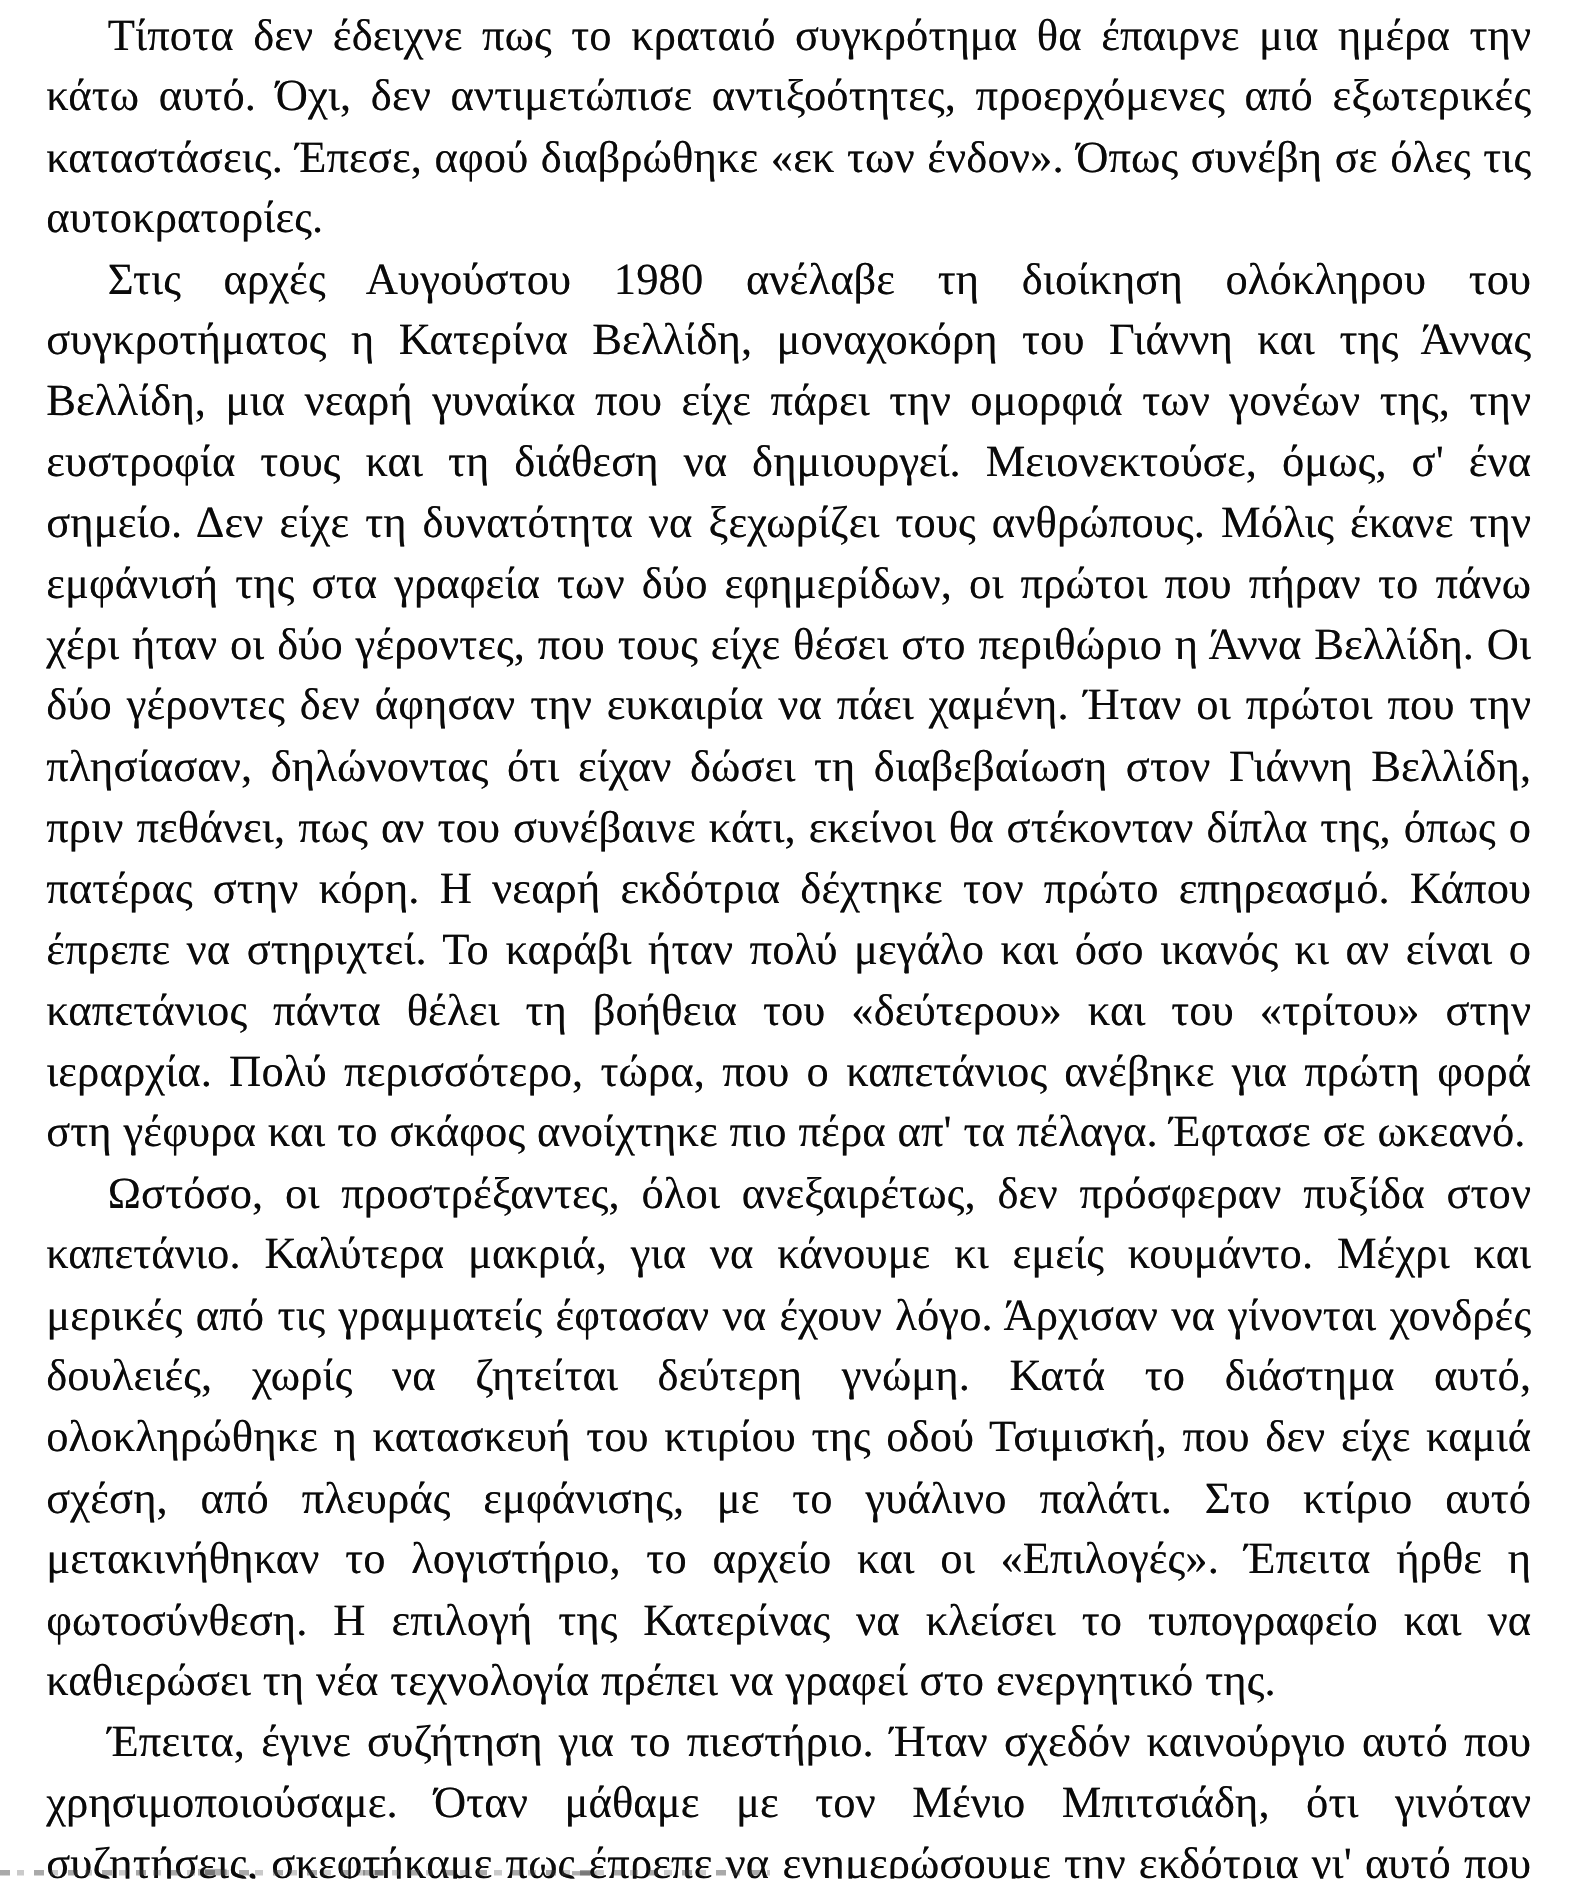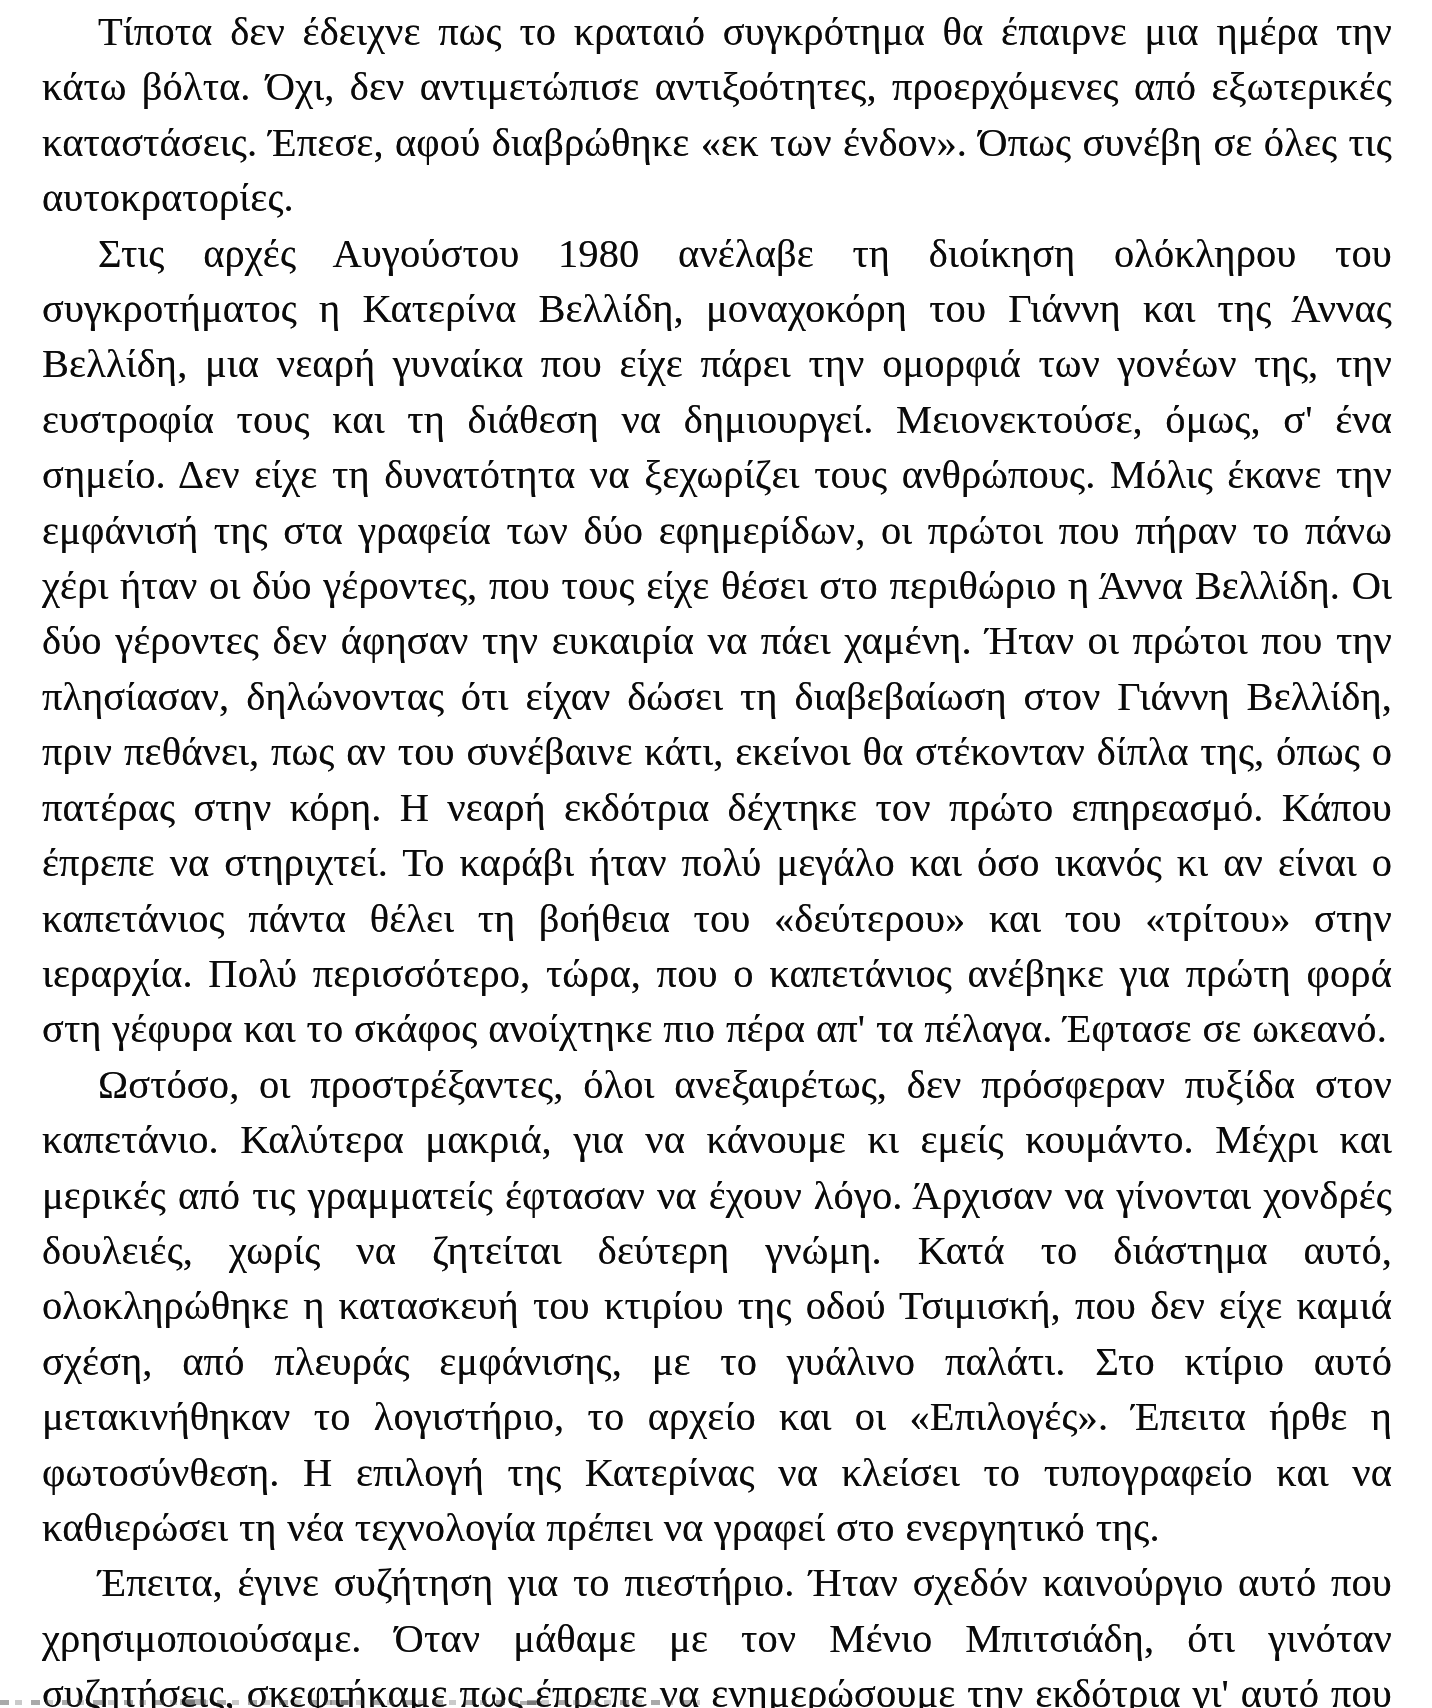--- a/index.html
+++ b/index.html
@@ -74,21 +74,21 @@
     background: rgba(30,30,30,0.35);
     pointer-events: none;
   }
 </style>
 </head>
 <body>
 
 <div id="page">
 
   <div id="text-block">
-    <p class="para">Τίποτα δεν έδειχνε πως το κραταιό συγκρότημα θα έπαιρνε μια ημέρα την κάτω βόλτα. Όχι, δεν αντιμετώπισε αντιξοότητες, προερχόμενες από εξωτερικές καταστάσεις. Έπεσε, αφού διαβρώθηκε «εκ των ένδον». Όπως συνέβη σε όλες τις αυτοκρατορίες.</p>
+    <p class="para">Τίποτα δεν έδειχνε πως το κραταιό συγκρότημα θα έπαιρνε μια ημέρα την κάτω αυτό. Όχι, δεν αντιμετώπισε αντιξοότητες, προερχόμενες από εξωτερικές καταστάσεις. Έπεσε, αφού διαβρώθηκε «εκ των ένδον». Όπως συνέβη σε όλες τις αυτοκρατορίες.</p>
     <p class="para">Στις αρχές Αυγούστου 1980 ανέλαβε τη διοίκηση ολόκληρου του συγκροτήματος η Κατερίνα Βελλίδη, μοναχοκόρη του Γιάννη και της Άννας Βελλίδη, μια νεαρή γυναίκα που είχε πάρει την ομορφιά των γονέων της, την ευστροφία τους και τη διάθεση να δημιουργεί. Μειονεκτούσε, όμως, σ' ένα σημείο. Δεν είχε τη δυνατότητα να ξεχωρίζει τους ανθρώπους. Μόλις έκανε την εμφάνισή της στα γραφεία των δύο εφημερίδων, οι πρώτοι που πήραν το πάνω χέρι ήταν οι δύο γέροντες, που τους είχε θέσει στο περιθώριο η Άννα Βελλίδη. Οι δύο γέροντες δεν άφησαν την ευκαιρία να πάει χαμένη. Ήταν οι πρώτοι που την πλησίασαν, δηλώνοντας ότι είχαν δώσει τη διαβεβαίωση στον Γιάννη Βελλίδη, πριν πεθάνει, πως αν του συνέβαινε κάτι, εκείνοι θα στέκονταν δίπλα της, όπως ο πατέρας στην κόρη. Η νεαρή εκδότρια δέχτηκε τον πρώτο επηρεασμό. Κάπου έπρεπε να στηριχτεί. Το καράβι ήταν πολύ μεγάλο και όσο ικανός κι αν είναι ο καπετάνιος πάντα θέλει τη βοήθεια του «δεύτερου» και του «τρίτου» στην ιεραρχία. Πολύ περισσότερο, τώρα, που ο καπετάνιος ανέβηκε για πρώτη φορά στη γέφυρα και το σκάφος ανοίχτηκε πιο πέρα απ' τα πέλαγα. Έφτασε σε ωκεανό.</p>
     <p class="para">Ωστόσο, οι προστρέξαντες, όλοι ανεξαιρέτως, δεν πρόσφεραν πυξίδα στον καπετάνιο. Καλύτερα μακριά, για να κάνουμε κι εμείς κουμάντο. Μέχρι και μερικές από τις γραμματείς έφτασαν να έχουν λόγο. Άρχισαν να γίνονται χονδρές δουλειές, χωρίς να ζητείται δεύτερη γνώμη. Κατά το διάστημα αυτό, ολοκληρώθηκε η κατασκευή του κτιρίου της οδού Τσιμισκή, που δεν είχε καμιά σχέση, από πλευράς εμφάνισης, με το γυάλινο παλάτι. Στο κτίριο αυτό μετακινήθηκαν το λογιστήριο, το αρχείο και οι «Επιλογές». Έπειτα ήρθε η φωτοσύνθεση. Η επιλογή της Κατερίνας να κλείσει το τυπογραφείο και να καθιερώσει τη νέα τεχνολογία πρέπει να γραφεί στο ενεργητικό της.</p>
     <p class="para">Έπειτα, έγινε συζήτηση για το πιεστήριο. Ήταν σχεδόν καινούργιο αυτό που χρησιμοποιούσαμε. Όταν μάθαμε με τον Μένιο Μπιτσιάδη, ότι γινόταν συζητήσεις, σκεφτήκαμε πως έπρεπε να ενημερώσουμε την εκδότρια γι' αυτό που πρότειναν οι χιλιάδες των αναγνωστών μας. Δηλαδή, να προστεθεί στο πιεστήριο</p>
   </div>
 
   <div id="bottom-scan-artifact"></div>
 
   <div class="smudge" style="left:180px; top:1699px; width:26px; height:6px;"></div>
   <div class="smudge" style="left:330px; top:1700px; width:18px; height:5px;"></div>
   <div class="smudge" style="left:520px; top:1701px; width:22px; height:4px;"></div>

